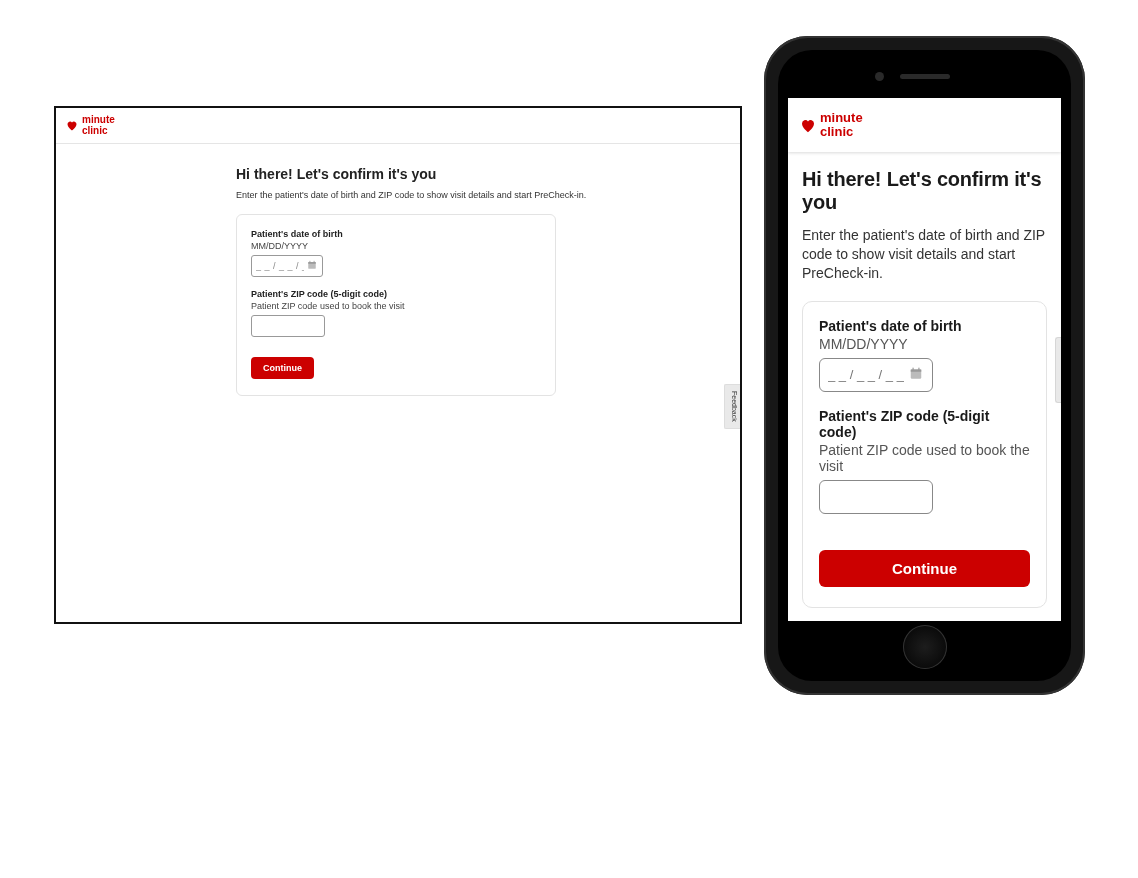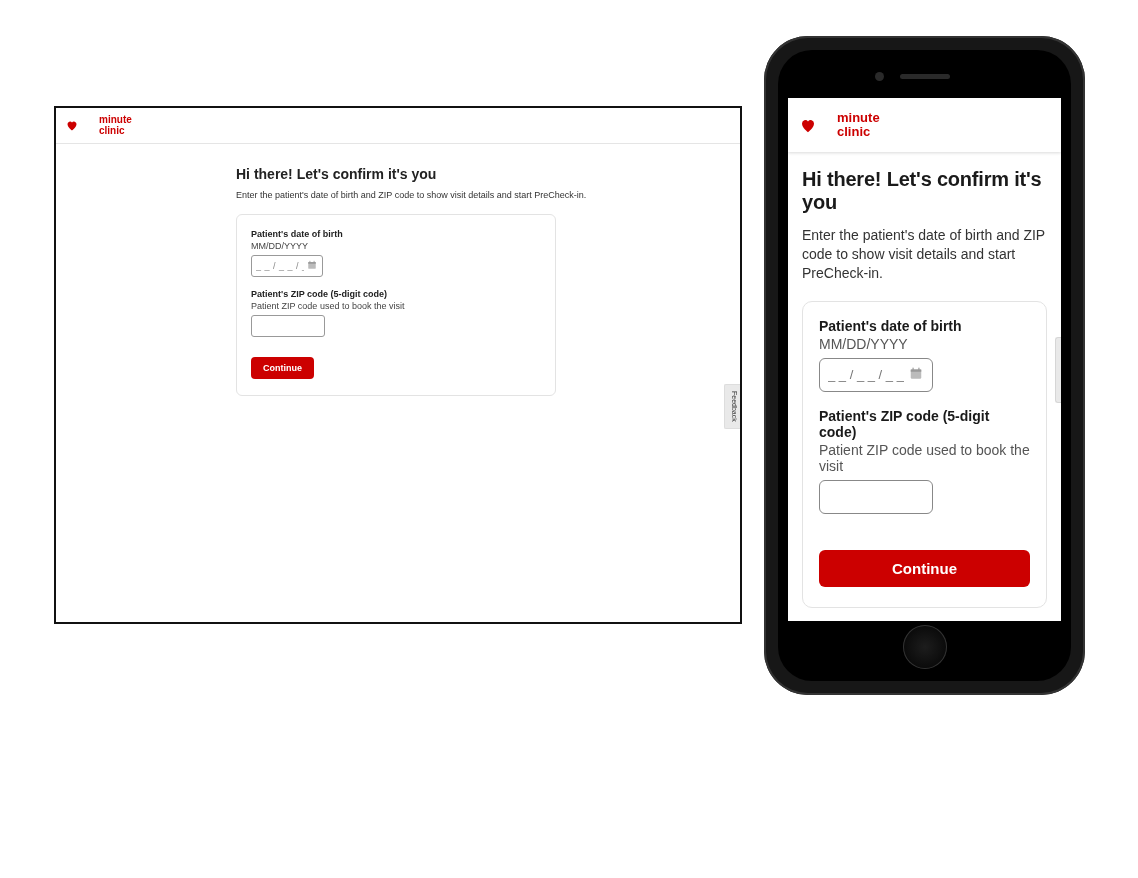--- a/index.html
+++ b/index.html
@@ -25,21 +25,21 @@
     .desktop-header {
       height: 36px;
       border-bottom: 1px solid #e5e5e5;
       display: flex;
       align-items: center;
       padding: 0 10px;
     }
     .logo {
       display: flex;
       align-items: center;
-      gap: 21px;
+      gap: 4px;
     }
     .logo-heart {
       color: #cc0000;
       display: inline-flex;
     }
     .logo-text {
       color: #cc0000;
       font-size: 10px;
       line-height: 1.05;
       font-weight: 600;

